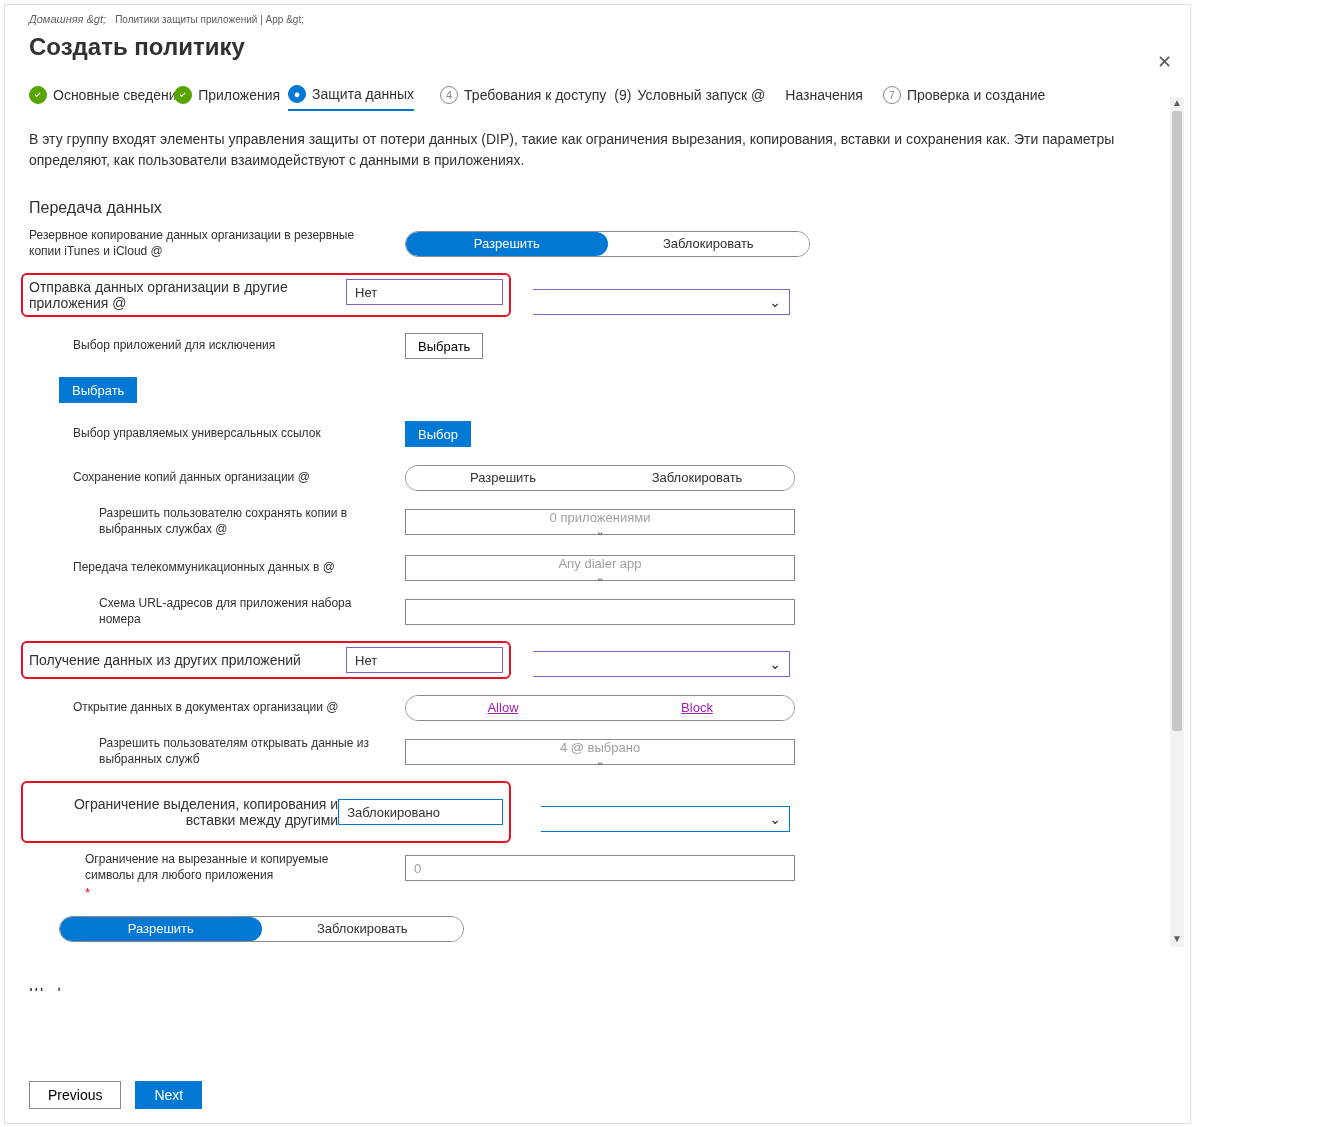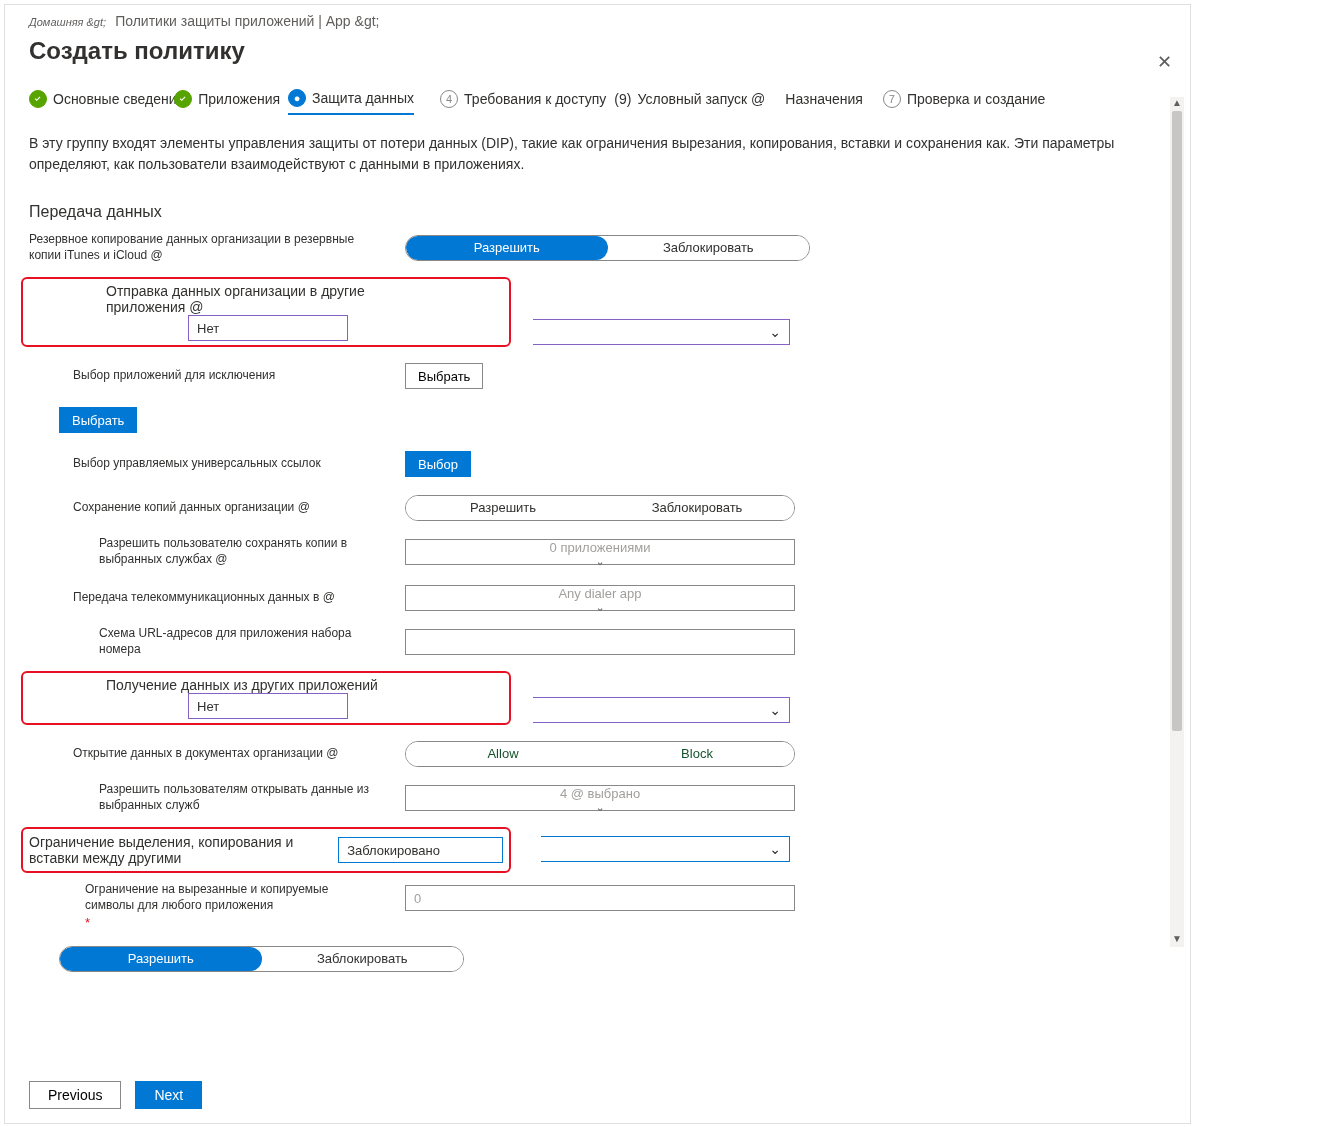--- a/index.html
+++ b/index.html
@@ -1,20 +1,20 @@
 <!DOCTYPE html>
 <html><head>
 <meta charset="utf-8">
 <style>
   * { box-sizing: border-box; margin: 0; padding: 0; font-family: "Segoe UI", Arial, sans-serif; }
   body { background: #fff; width: 1323px; height: 1127px; position: relative; color: #323130; font-size: 14px; }
   .outer { border: 1px solid #e1dfdd; width: 1187px; margin-left: 4px; margin-top: 4px; height: 1120px; position: relative; }
   .breadcrumb { font-size: 11px; color: #605e5c; padding: 8px 0 0 24px; }
   .breadcrumb .home { font-style: italic; font-size: 11px; }
-  .breadcrumb .rest { font-size: 14px; margin-left: 6px; }
+  .breadcrumb .rest { font-size: 10px; margin-left: 6px; }
   .page-title { font-size: 24px; font-weight: 600; padding: 8px 0 0 24px; }
   .close-x { position: absolute; right: 18px; top: 46px; font-size: 18px; color: #605e5c; cursor: pointer; }
   .steps { display: flex; align-items: center; gap: 8px; padding: 24px 0 0 24px; font-size: 14px; }
   .step { display: inline-flex; align-items: center; gap: 6px; padding-bottom: 6px; }
   .step .circle { width: 18px; height: 18px; border-radius: 50%; display: inline-flex; align-items: center; justify-content: center; font-size: 11px; border: 1px solid #8a8886; color: #8a8886; background:#fff;}
   .step.done .circle { background: #57a300; border-color: #57a300; color: #fff; }
   .step.active { border-bottom: 2px solid #0078d4; }
   .step.active .circle { background: #0078d4; border-color: #0078d4; color: #fff; }
   .step.done .circle svg { width: 10px; height: 10px; fill: #fff; }
   .content { padding: 18px 24px 0 24px; height: 880px; overflow: hidden; position: relative; }
@@ -25,21 +25,21 @@
   .row.sub .label { padding-left: 44px; width: 346px; }
   .row.sub2 .label { padding-left: 56px; width: 346px; }
   .dropdown { display: flex; align-items: center; justify-content: space-between; border: 1px solid #8a8886; height: 26px; padding: 0 8px; font-size: 13px; background: #fff; cursor: pointer; width: 405px; }
   .dropdown.purple { border: 1px solid #8661c5; }
   .dropdown .chev { font-size: 11px; color: #605e5c; }
   .dropdown.disabled { color: #a19f9d; flex-direction: column; }
   .textfield { border: 1px solid #8a8886; height: 26px; padding: 0 8px; font-size: 13px; background: #fff; width: 405px; color: #a19f9d; }
   .pill-group { display: flex; border: 1px solid #8a8886; border-radius: 14px; height: 26px; overflow: hidden; width: 405px; }
   .pill-group .opt { flex: 1; text-align: center; line-height: 24px; font-size: 13px; cursor: pointer; background:#fff; }
   .pill-group .opt.sel { background: #0078d4; color: #fff; border-radius: 14px; }
-  .pill-group.disabled .opt { color: #14532d; }
+  .pill-group.disabled .opt { color: #a21caf; text-decoration: underline; }
   .btn { height: 26px; padding: 0 12px; font-size: 13px; border: 1px solid #8a8886; background: #fff; cursor: pointer; }
   .btn.primary { background: #0078d4; color: #fff; border-color: #0078d4; }
   .highlight-box { border: 2px solid #e81123; border-radius: 6px; padding: 4px 6px; margin-left: -8px; width: 490px; }
   .gap { height: 12px; }
   .asterisk { color: #e81123; padding-left: 56px; font-size: 13px; }
   .footer { position: absolute; left: 24px; bottom: 14px; display: flex; gap: 14px; }
   .footer .btn { height: 28px; padding: 0 18px; font-size: 14px; }
   .scrollbar { position: absolute; right: 6px; top: 92px; width: 14px; height: 850px; }
   .scrollbar .track { width: 14px; height: 100%; background: #f3f2f1; position: relative; }
   .scrollbar .arrow { width: 14px; height: 14px; font-size: 10px; text-align: center; color: #605e5c; background:#f3f2f1;}
@@ -106,21 +106,21 @@
     <div class="row">
       <div class="label">Резервное копирование данных организации в резервные копии iTunes и iCloud @</div>
       <div class="pill-group" style="margin-left:30px;">
         <div class="opt sel">Разрешить</div>
         <div class="opt">Заблокировать</div>
       </div>
     </div>
 
     <div class="gap"></div>
 
-    <div class="highlight-box" style="display:flex;align-items:center;flex-direction:column;">
+    <div class="highlight-box" style="display:flex;">
       <div class="label" style="width:320px;">Отправка данных организации в другие приложения @</div>
       <div class="dropdown purple" style="width:160px;margin-left:4px;">
         <span>Нет</span>
       </div>
     </div>
 
     <div style="position:relative;top:-28px;left:504px;width:257px;height:26px;border:1px solid #8661c5;border-left:none;display:flex;align-items:center;justify-content:flex-end;padding-right:8px;">
       <span class="chev">⌄</span>
     </div>
 
@@ -164,21 +164,21 @@
       </div>
     </div>
     <div class="row-spacer"></div>
     <div class="row sub2">
       <div class="label" style="padding-left:70px;">Схема URL-адресов для приложения набора номера</div>
       <input class="textfield" style="margin-left: 30px; width: 390px;" value="">
     </div>
 
     <div class="gap"></div>
 
-    <div class="highlight-box" style="display:flex;align-items:center;flex-direction:column;">
+    <div class="highlight-box" style="display:flex;align-items:center;">
       <div class="label" style="width:320px;">Получение данных из других приложений</div>
       <div class="dropdown purple" style="width:160px;margin-left:4px;">
         <span>Нет</span>
       </div>
     </div>
     <div style="position:relative;top:-28px;left:504px;width:257px;height:26px;border:1px solid #8661c5;border-left:none;display:flex;align-items:center;justify-content:flex-end;padding-right:8px;">
       <span class="chev">⌄</span>
     </div>
 
     <div style="margin-top:-14px;"></div>
@@ -194,21 +194,21 @@
     <div class="row sub2">
       <div class="label" style="padding-left:70px;">Разрешить пользователям открывать данные из выбранных служб</div>
       <div class="dropdown disabled" style="margin-left:30px;width:390px;">
         <span>4 @ выбрано</span>
         <span class="chev">⌄</span>
       </div>
     </div>
 
     <div class="gap"></div>
 
-    <div class="highlight-box" style="display:flex;align-items:center;height:46px;">
+    <div class="highlight-box" style="display:flex;align-items:center;height:62px;text-align:right;">
       <div class="label" style="width:320px;">Ограничение выделения, копирования и вставки между другими</div>
       <div class="dropdown" style="border-color:#0078d4;width:170px;margin-left:0;">
         <span>Заблокировано</span>
       </div>
     </div>
     <div style="position:relative;top:-37px;left:512px;width:249px;height:26px;border:1px solid #0078d4;border-left:none;display:flex;align-items:center;justify-content:flex-end;padding-right:8px;">
       <span class="chev">⌄</span>
     </div>
 
     <div style="margin-top:-18px;"></div>

